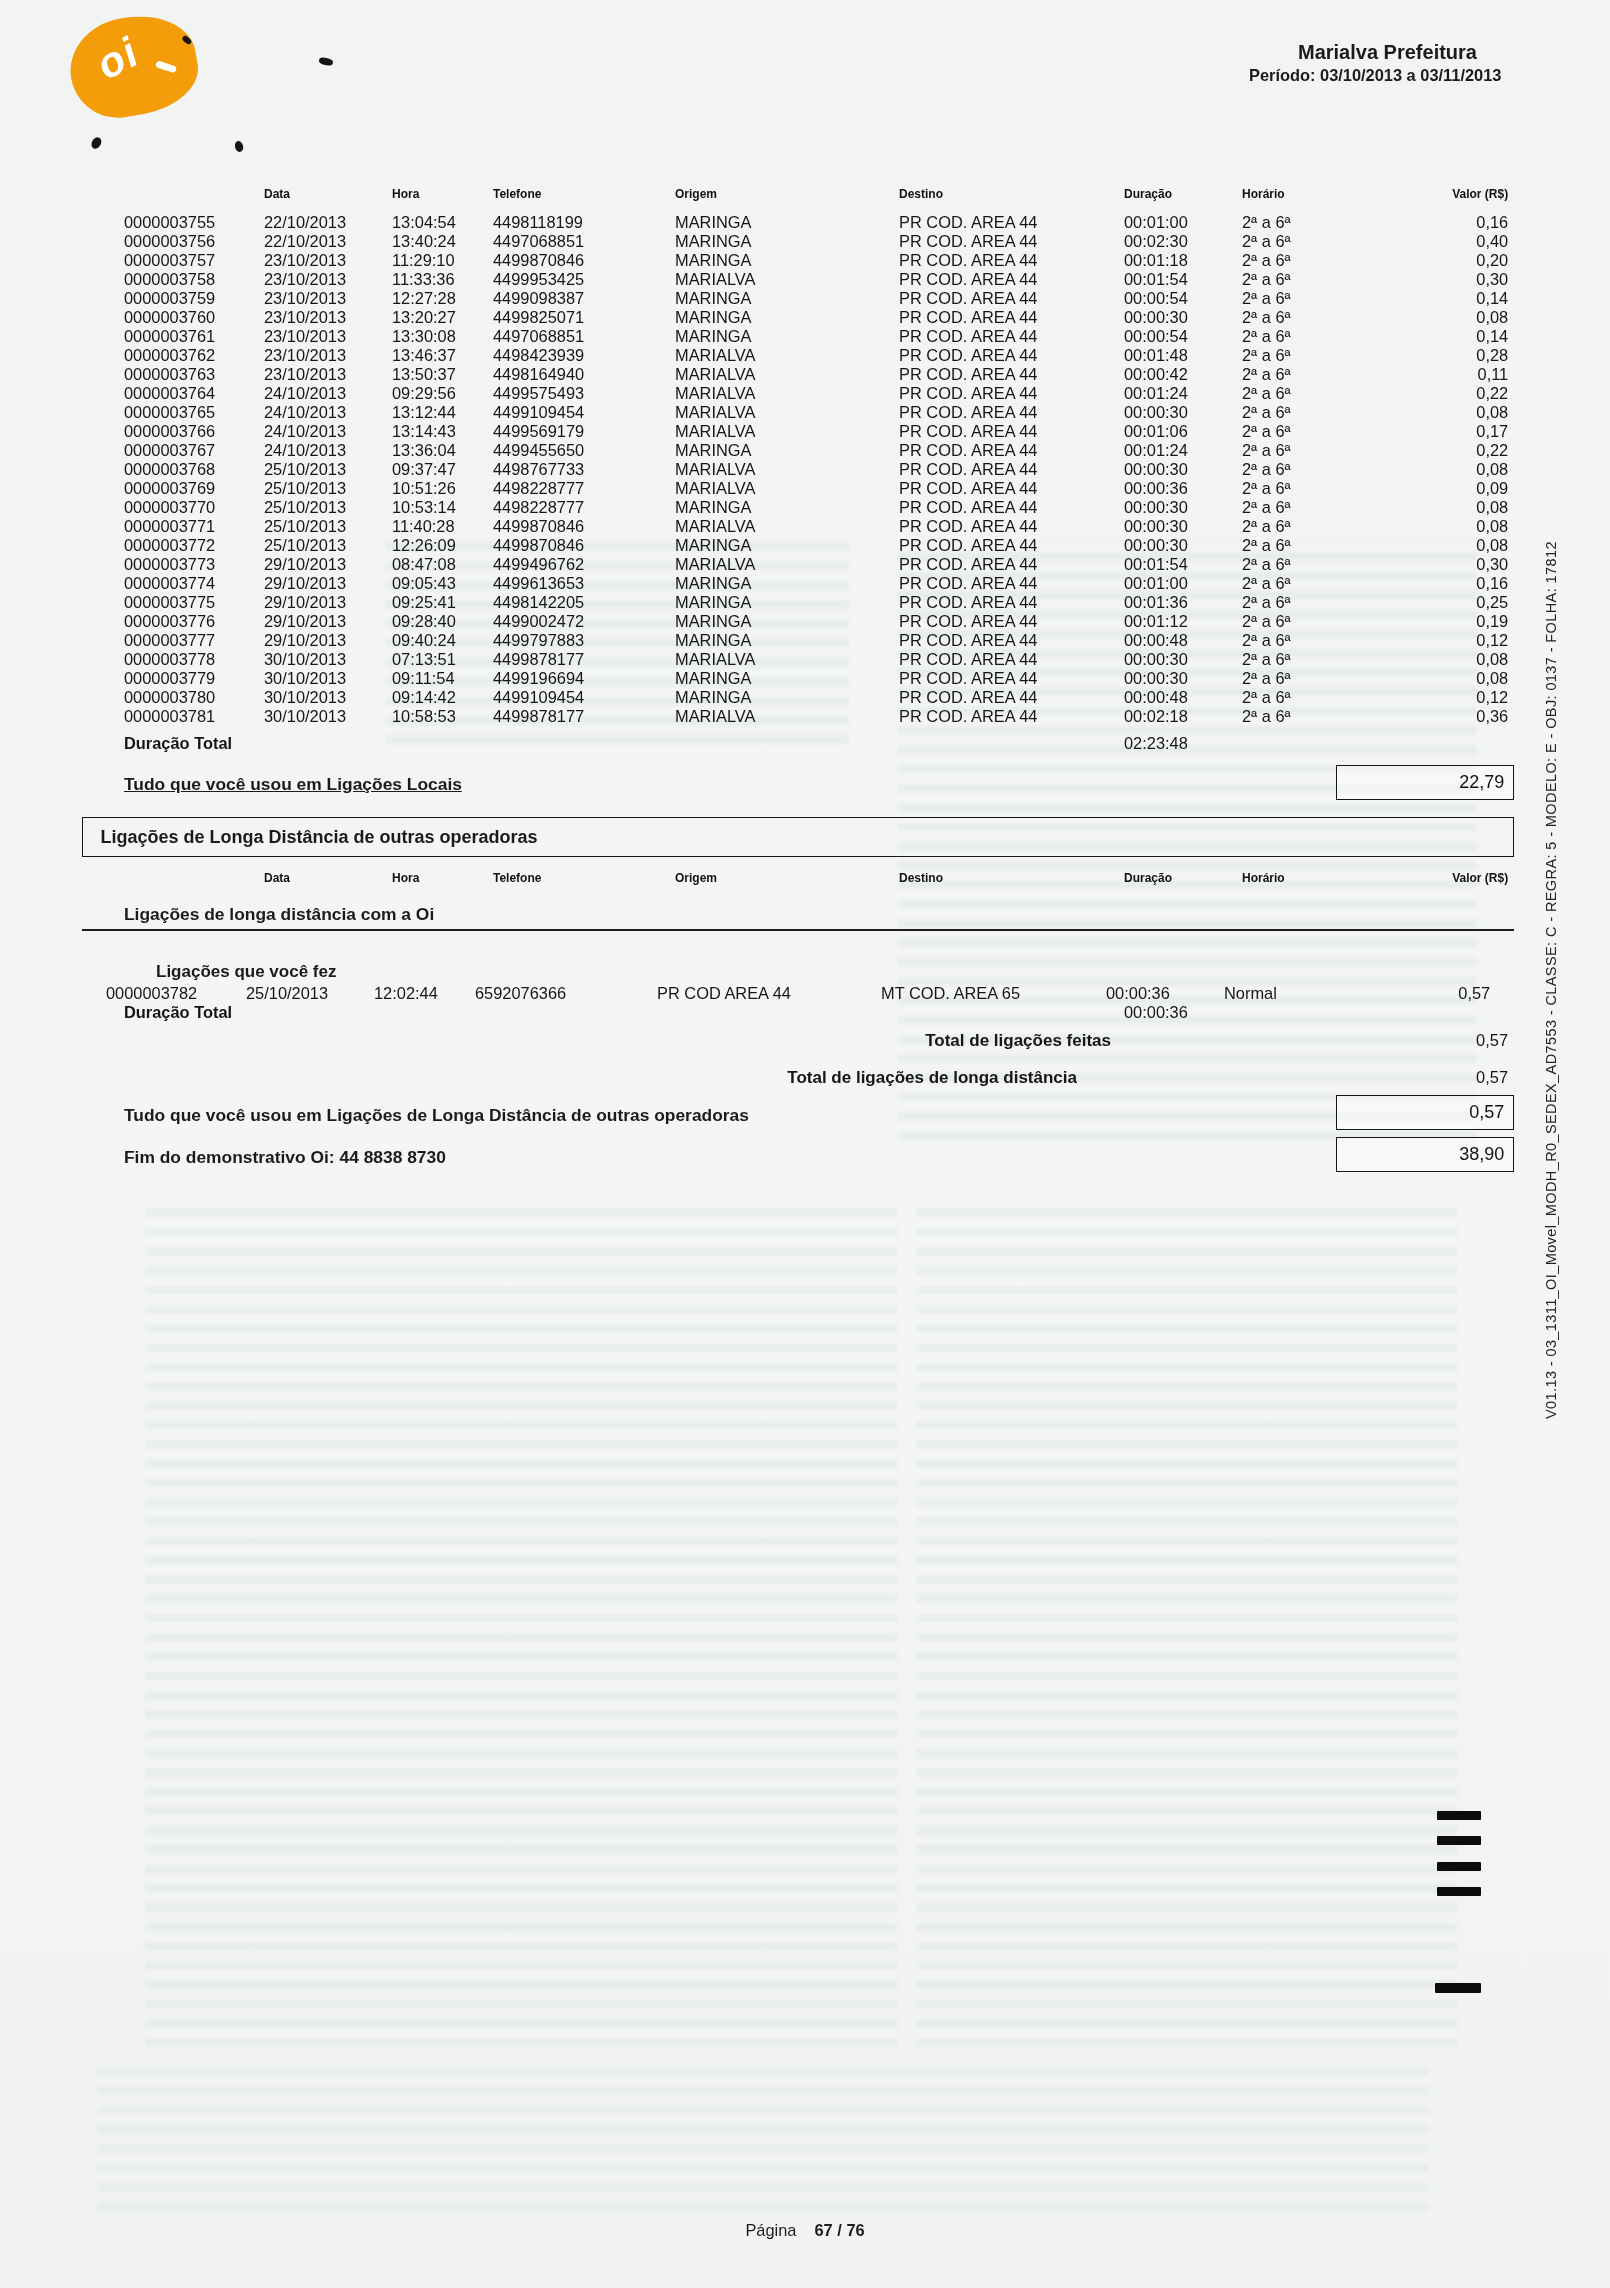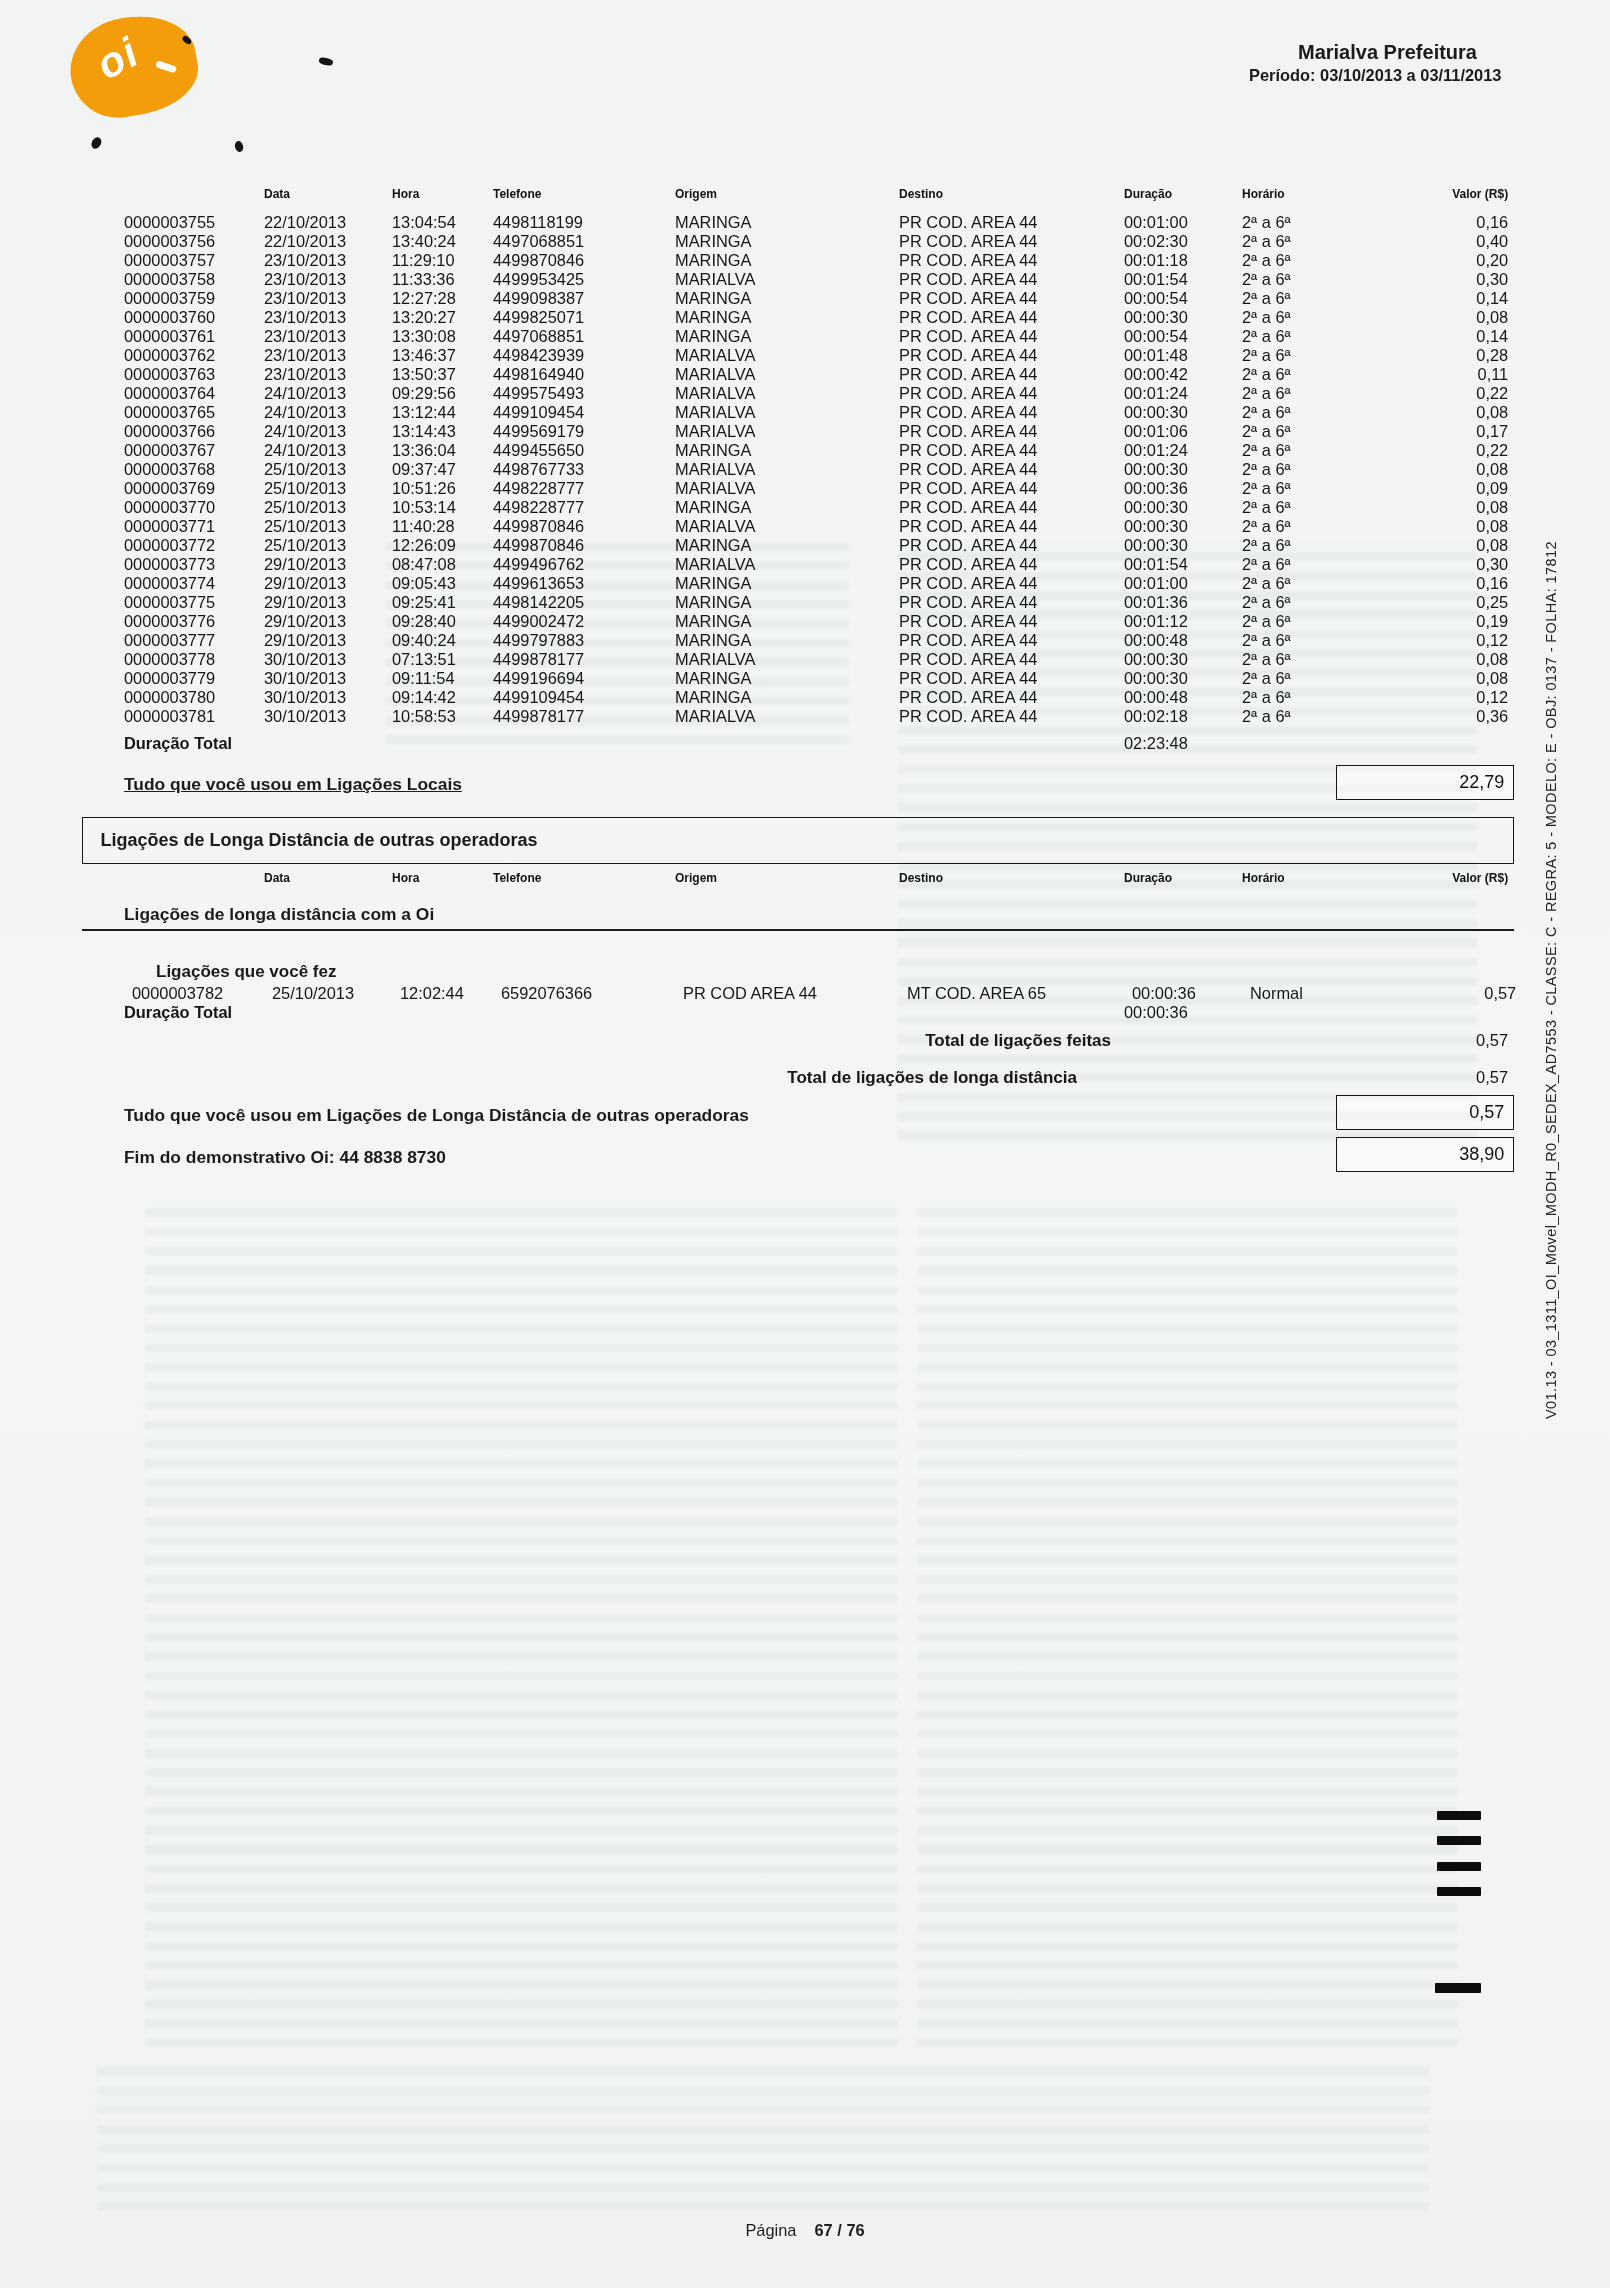--- a/index.html
+++ b/index.html
@@ -6,21 +6,21 @@
   body{width:1610px;height:2288px;font-family:"Liberation Sans",sans-serif;}
   .page{position:relative;width:1610px;height:2288px;background:linear-gradient(180deg,#f2f4f4 0%,#f4f6f5 55%,#f1f3f3 100%);overflow:hidden;color:#1b1b1b;}
   .abs{position:absolute;}
   .b{font-weight:700;}
   .c{font-size:16.4px;line-height:19px;white-space:nowrap;color:#161616;}
   .hc{font-size:12px;font-weight:700;color:#111;}
   .grid{display:grid;grid-template-columns:140px 128px 101px 182px 224px 225px 118px 137px 135px;}
   .right{text-align:right;padding-right:5.8px;}
   .rows .grid{width:1390px;}
   .value-box{position:absolute;left:1336px;width:178px;height:35px;border:1.9px solid #161616;display:flex;align-items:center;justify-content:flex-end;padding-right:8.7px;font-size:18px;color:#111;background:rgba(255,255,255,.4);box-sizing:border-box;}
-  .section-box{position:absolute;left:82px;width:1432px;height:47px;border:1.9px solid #161616;display:flex;align-items:center;padding-left:17.4px;font-size:18px;font-weight:700;box-sizing:border-box;}
+  .section-box{position:absolute;left:82px;width:1432px;height:40px;border:1.9px solid #161616;display:flex;align-items:center;padding-left:17.4px;font-size:18px;font-weight:700;box-sizing:border-box;}
   .rule{position:absolute;left:82px;width:1432px;border-top:2.9px solid #1d1d1d;}
   .vtext{position:absolute;writing-mode:vertical-rl;transform:rotate(180deg);font-size:14.5px;letter-spacing:0.4px;color:#222;white-space:nowrap;}
   .bar{position:absolute;background:#0c0c0c;border-radius:1px;}
   .speck{position:absolute;background:#151515;border-radius:50%;}
   .logo{position:absolute;left:70px;top:17.4px;width:127px;height:98px;background:#F49D0B;border-radius:58% 66% 62% 48%/66% 58% 52% 62%;transform:rotate(-10deg);}
   .logo span{position:absolute;left:29px;top:15.4px;color:#fff;font-size:42px;font-weight:700;font-style:italic;transform:rotate(-18deg);letter-spacing:1.9px;}
   .logo i{position:absolute;left:85px;top:52px;width:21px;height:6.8px;background:#fff;border-radius:3.9px;transform:rotate(28deg);}
   .ghost{position:absolute;opacity:.05;background:repeating-linear-gradient(0deg,#35566e 0 8.7px,transparent 8.7px 19.3px);filter:blur(1.5px);}
   .footer{position:absolute;left:0;top:2221px;width:1610px;text-align:center;font-size:16.4px;color:#1d1d1d;}
 </style>
@@ -410,21 +410,21 @@
     <div class="hc">Duração</div>
     <div class="hc">Horário</div>
     <div class="hc right">Valor (R$)</div>
   </div>
 
   <div class="abs b" style="left:124px;top:904px;font-size:17.4px;">Ligações de longa distância com a Oi</div>
   <div class="rule" style="top:929px;"></div>
 
   <div class="abs b" style="left:156px;top:962px;font-size:17px;">Ligações que você fez</div>
 
-  <div class="abs grid" style="left:132px;top:984px;width:1390px;">
+  <div class="abs grid" style="left:106px;top:984px;width:1390px;">
     <div class="c">0000003782</div>
     <div class="c">25/10/2013</div>
     <div class="c">12:02:44</div>
     <div class="c">6592076366</div>
     <div class="c">PR COD AREA 44</div>
     <div class="c">MT COD. AREA 65</div>
     <div class="c">00:00:36</div>
     <div class="c">Normal</div>
     <div class="c right">0,57</div>
   </div>

